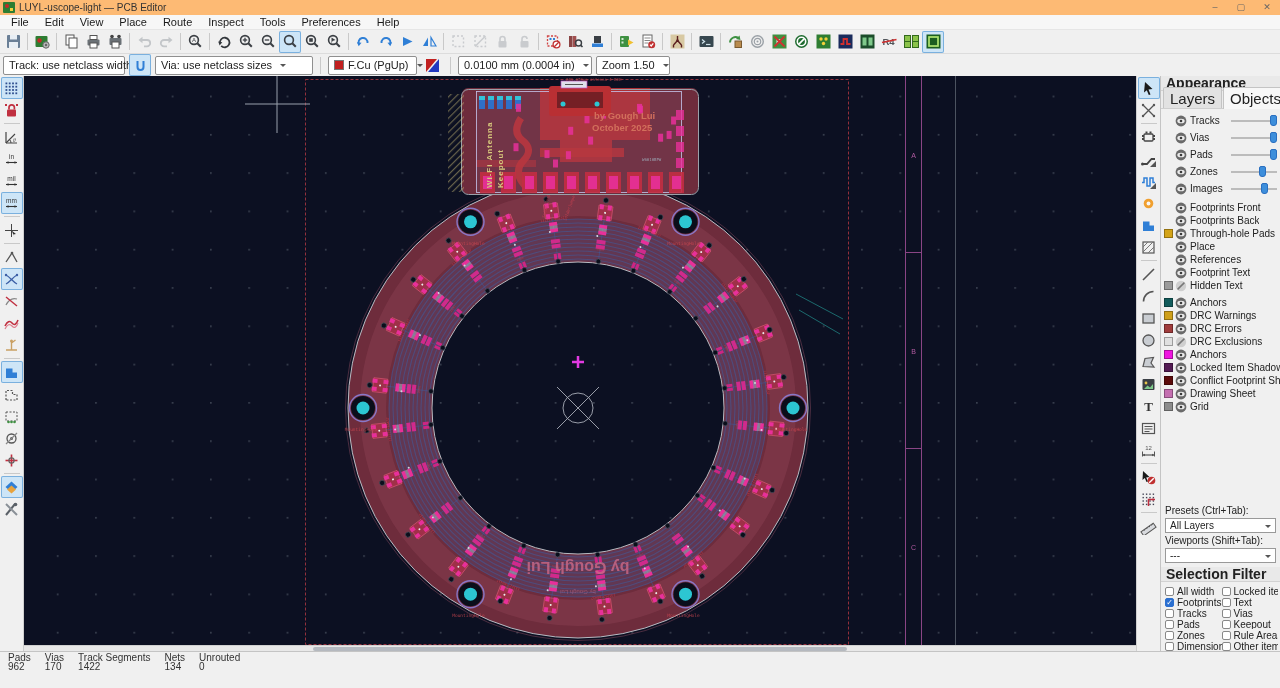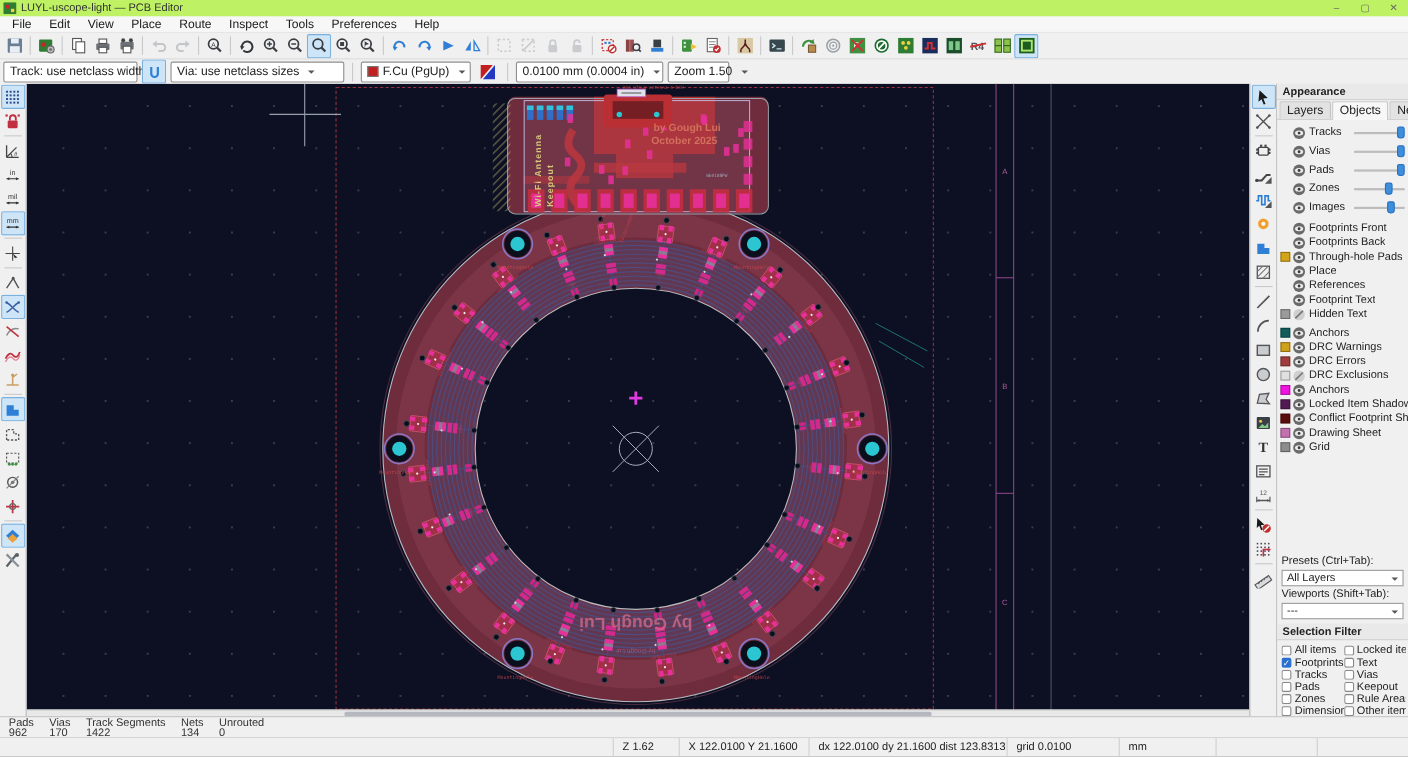--- a/index.html
+++ b/index.html
@@ -1,20 +1,20 @@
 <!DOCTYPE html>
 <html><head>
 <meta charset="utf-8">
 <style>
   html,body{margin:0;padding:0;background:#444;}
   *{box-sizing:border-box;}
   .window{width:1280px;height:688px;position:relative;background:#f0f0f0;
     font-family:"Liberation Sans",sans-serif;font-size:11px;color:#222;overflow:hidden;}
   
-  .titlebar{height:15px;background:#bef264;display:flex;align-items:center;padding-left:3px;}
+  .titlebar{height:15px;background:#fdba74;display:flex;align-items:center;padding-left:3px;}
   .titlebar .ticon{width:12px;height:11px;margin-right:4px;flex:none;}
   .titlebar .ttext{font-size:10px;color:#333;flex:1;white-space:nowrap;overflow:hidden;}
   .wctl{display:flex;flex:none;}
   .wbtn{width:26px;height:15px;text-align:center;line-height:14px;font-size:9px;color:#666;}
   
   .menubar{height:14px;background:#f7f7f7;display:flex;align-items:center;padding-left:3px;}
   .menuitem{padding:0 8px;font-size:11px;color:#1a1a1a;line-height:14px;}
   
   .toolbar{height:24px;background:#f0f0f0;border-top:1px solid #e6e6e6;display:flex;align-items:center;padding-left:2px;}
   .tbtn{width:22px;height:22px;display:flex;align-items:center;justify-content:center;border-radius:2px;flex:none;}
@@ -33,24 +33,24 @@
   .sidebar.right{border-left:1px solid #d0d0d0;}
   .sbtn{width:22px;height:22px;display:flex;align-items:center;justify-content:center;border-radius:2px;flex:none;}
   .sbtn.active{background:#cde5f7;box-shadow:inset 0 0 0 1px #7ab0de;}
   .hsep{width:16px;height:1px;background:#c9c9c9;margin:2px 0;flex:none;}
   .canvas{flex:1;position:relative;overflow:hidden;}
   .canvas svg{position:absolute;inset:0;display:block;}
   .hscroll{position:absolute;left:0;right:0;bottom:0;height:6px;background:#e8e8e8;border-top:1px solid #d0d0d0;}
   .hscroll .thumb{position:absolute;top:1px;height:4px;left:26%;width:48%;background:#b5b9bf;border-radius:2px;}
   
   .rpanel{width:120px;background:#f0f0f0;border-left:1px solid #c4c4c4;display:flex;flex-direction:column;flex:none;}
-  .phead{height:15px;background:#e9e9e9;border-bottom:1px solid #d2d2d2;font-weight:bold;font-size:10px;
+  .phead{height:15px;background:#e9e9e9;border-bottom:1px solid #d2d2d2;font-weight:bold;font-size:14px;
     line-height:15px;padding-left:5px;flex:none;}
   .tabs{height:18px;display:flex;align-items:flex-end;padding-left:2px;background:#ececec;border-bottom:1px solid #cfcfcf;flex:none;}
-  .tab{padding:2px 6px 1px 6px;font-size:11px;border:1px solid #c4c4c4;border-bottom:none;background:#e2e2e2;
+  .tab{padding:2px 6px 1px 6px;font-size:15px;border:1px solid #c4c4c4;border-bottom:none;background:#e2e2e2;
     margin-right:1px;border-radius:2px 2px 0 0;}
   .tab.active{background:#f7f7f7;position:relative;top:1px;padding-bottom:2px;}
   .objlist{flex:1;padding-top:3px;overflow:hidden;display:flex;flex-direction:column;}
   .obj-row{display:flex;align-items:center;height:13px;padding-left:3px;flex:none;}
   .obj-row.srow{height:17px;}
   .obj-gap{height:4px;flex:none;}
   .ochip{width:9px;height:9px;margin-right:2px;border:1px solid rgba(0,0,0,.3);flex:none;}
   .ochip.none{visibility:hidden;}
   .eye{width:12px;height:12px;margin-right:3px;flex:none;display:flex;}
   .olabel{font-size:10px;white-space:nowrap;overflow:hidden;}
@@ -396,35 +396,35 @@
       </span>
     <span class="tbtn active">
       <svg width="17" height="17" viewBox="0 0 17 17">
           <path d="M5.5 4 v6 a3 3 0 0 0 6 0 V4" fill="none" stroke="#2f7fd6" stroke-width="2"></path>
         </svg>
     </span>
     <span class="combo" style="width:158px">
         <span>Via: use netclass sizes</span>
       </span>
     <span class="vsep"></span>
-    <span class="combo" style="width:100px">
+    <span class="combo" style="width:89px">
         <span class="chip" id="layerchip" style="background: rgb(193, 32, 32);"></span>
         <span>F.Cu (PgUp)</span>
       </span>
     <span class="tbtn">
       <svg width="17" height="17" viewBox="0 0 17 17">
           <polygon points="2,2 13,2 2,15" fill="#c12020"></polygon>
           <polygon points="15,2 15,15 4,15" fill="#2238c0"></polygon>
         </svg>
     </span>
     <span class="vsep"></span>
     <span class="combo" style="width:134px">
         <span>0.0100 mm (0.0004 in)</span>
       </span>
-    <span class="combo" style="width:56px">
+    <span class="combo" style="width:74px">
         <span>Zoom 1.50</span>
       </span>
   </div>
 
   <div class="mainrow">
     <div class="sidebar left" id="left-toolbar">
         <span class="sbtn active">
           <svg width="17" height="17" viewBox="0 0 17 17">
             <g fill="#2f4f8f">
               <rect x="2.5" y="2.5" width="1.8" height="1.8"></rect>
@@ -1636,21 +1636,21 @@
           </div>
         <div class="plabel">Viewports (Shift+Tab):</div>
         <div class="pselect">
             <span>---</span>
           </div>
       </div>
       <div class="phead">Selection Filter</div>
       <div class="sfgrid" id="sf-grid">
           <span class="sf-item">
             <span class="cb"></span>
-            <span>All items</span>
+            <span>All width</span>
           </span>
           <span class="sf-item">
             <span class="cb"></span>
             <span>Locked items</span>
           </span>
           <span class="sf-item">
             <span class="cb checked">✓</span>
             <span>Footprints</span>
           </span>
           <span class="sf-item">
@@ -1708,23 +1708,13 @@
       </span>
       <span class="stat">
         <div>Nets</div>
         <div>134</div>
       </span>
       <span class="stat">
         <div>Unrouted</div>
         <div>0</div>
       </span>
     </div>
-  <div class="status2">
-    <span class="s2cell s2spacer"></span>
-    <span class="s2cell" style="width:60px">Z 1.62</span>
-    <span class="s2cell" style="width:118px">X 122.0100  Y 21.1600</span>
-    <span class="s2cell" style="width:180px">dx 122.0100  dy 21.1600  dist 123.8313</span>
-    <span class="s2cell" style="width:102px">grid 0.0100</span>
-    <span class="s2cell" style="width:88px">mm</span>
-    <span class="s2cell" style="width:92px"></span>
-    <span class="s2cell" style="flex:1"></span>
-  </div>
 </div>
 
 </body></html>

